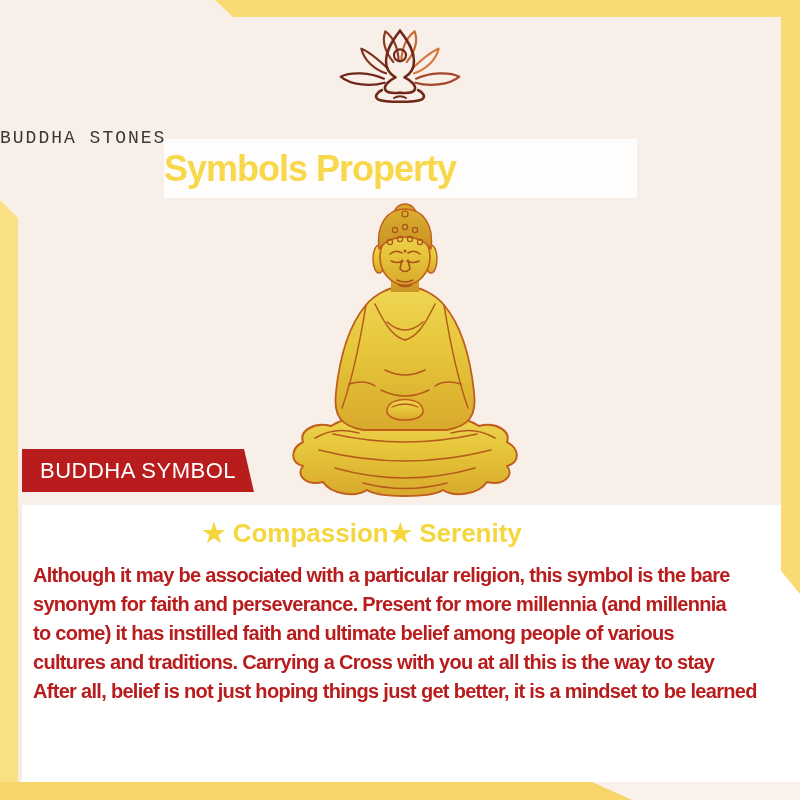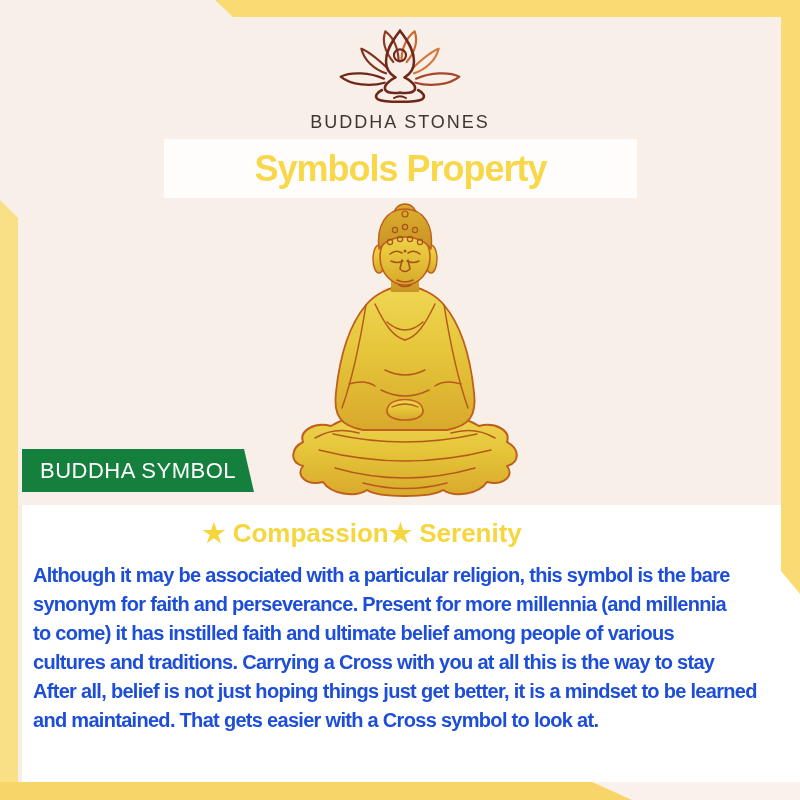--- a/index.html
+++ b/index.html
@@ -17,50 +17,50 @@
     clip-path:polygon(2px 0,100% 0,100% 100%,20px 100%);}
   .bar-right{left:781px;top:0;width:19px;height:594px;background:#FADA72;
     clip-path:polygon(0 0,100% 0,100% 100%,0 calc(100% - 23px));}
   .bar-left{left:0;top:200px;width:18px;height:600px;background:#FAE085;
     clip-path:polygon(0 0,100% 18px,100% 100%,0 100%);}
   .bar-bottom{left:0;top:782px;width:632px;height:18px;background:#F8D569;
     clip-path:polygon(0 0,93.7% 0,100% 100%,0 100%);}
   
   .logo{position:absolute;left:330px;top:26px;width:140px;height:80px;}
   .brand-name{
-    position:absolute;left:0;top:112px;width:800px;text-align:center;
-    font-family:Liberation Sans, sans-serif;font-size:18px;letter-spacing:2px;
+    position:absolute;left:0;top:128px;width:800px;text-align:left;
+    font-family:Liberation Mono, monospace;font-size:18px;letter-spacing:2px;
     color:#3C3733;
   }
   
   .heading-box{
     position:absolute;left:164px;top:139px;width:473px;height:59px;background:#FEFDFB;
-    display:flex;align-items:center;justify-content:center;
+    display:flex;align-items:center;justify-content:flex-start;
   }
   .heading-text{
     font-size:36px;font-weight:700;letter-spacing:-1px;color:#F8D84A;
   }
   
   .buddha{position:absolute;left:277px;top:202px;width:256px;height:300px;}
   
   .ribbon{
-    position:absolute;left:22px;top:449px;width:232px;height:43px;background:#15803d;
+    position:absolute;left:22px;top:449px;width:232px;height:43px;background:#b91c1c;
     clip-path:polygon(0 0,95.7% 0,100% 100%,0 100%);
     line-height:43px;padding-left:18px;box-sizing:border-box;
     color:#FFFFFF;font-size:22px;letter-spacing:.5px;
   }
   
   .properties-heading{
     position:absolute;left:0;top:518px;width:724px;text-align:center;
     font-size:26px;font-weight:700;color:#F6D63F;letter-spacing:0;
   }
   .paragraph{
     position:absolute;left:33px;top:561px;width:748px;
     font-size:20px;font-weight:700;line-height:29px;letter-spacing:-0.7px;
-    color:#1d4ed8;
+    color:#b91c1c;
   }
   .paragraph .line{white-space:nowrap;}
 </style>
 </head>
 <body>
 
 <div class="canvas">
 
   <div class="white-section"></div>
   <div class="bottom-pale-strip"></div>
@@ -184,16 +184,15 @@
   </div>
 
   <div class="properties-heading">★ Compassion★ Serenity</div>
 
   <div class="paragraph">
     <div class="line">Although it may be associated with a particular religion, this symbol is the bare</div>
     <div class="line">synonym for faith and perseverance. Present for more millennia (and millennia</div>
     <div class="line">to come) it has instilled faith and ultimate belief among people of various</div>
     <div class="line">cultures and traditions. Carrying a Cross with you at all this is the way to stay</div>
     <div class="line">After all, belief is not just hoping things just get better, it is a mindset to be learned</div>
-    <div class="line">and maintained. That gets easier with a Cross symbol to look at.</div>
   </div>
 
 </div>
 
 </body></html>

